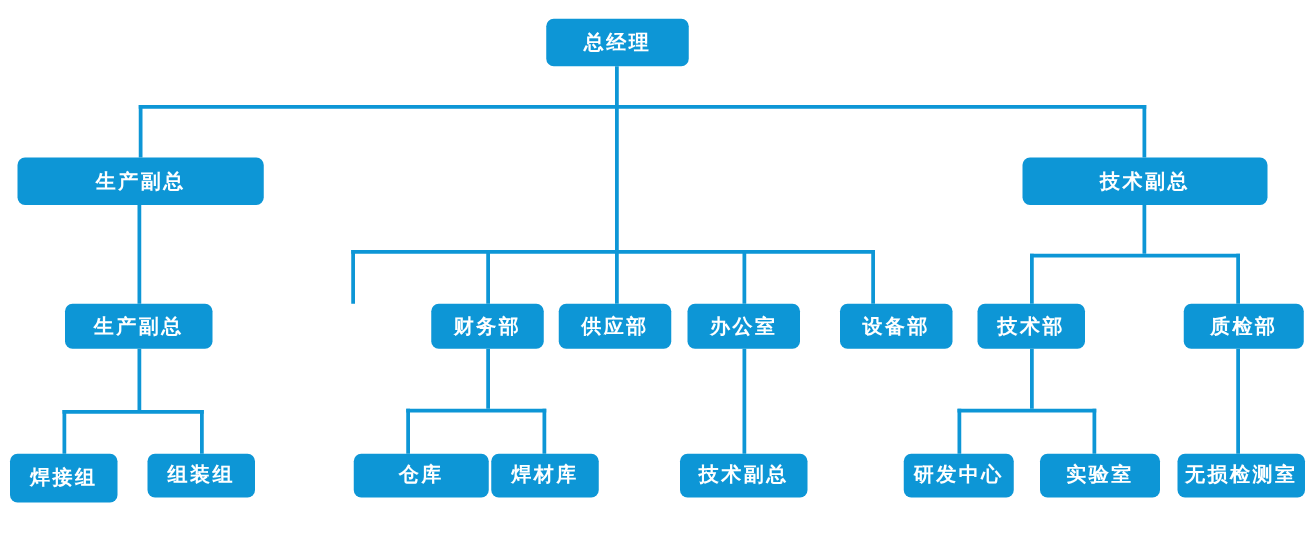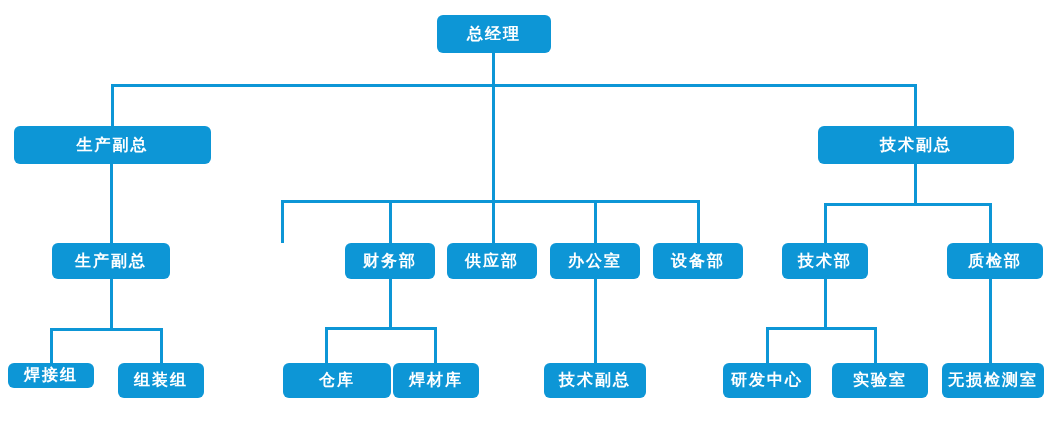--- a/index.html
+++ b/index.html
@@ -93,31 +93,31 @@
     </div>
   <div class="node" style="left:345px; top:243px; width:90px;  height:36px">
       <span>财务部</span>
     </div>
   <div class="node" style="left:447px; top:243px; width:90px;  height:36px">
       <span>供应部</span>
     </div>
   <div class="node" style="left:550px; top:243px; width:90px;  height:36px">
       <span>办公室</span>
     </div>
-  <div class="node" style="left:653px; top:243px; width:90px;  height:36px">
+  <div class="node" style="left:672px; top:243px; width:90px;  height:36px">
       <span>设备部</span>
     </div>
   <div class="node" style="left:782px; top:243px; width:86px;  height:36px">
       <span>技术部</span>
     </div>
   <div class="node" style="left:947px; top:243px; width:96px;  height:36px">
       <span>质检部</span>
     </div>
 
-  <div class="node" style="left:8px;   top:363px; width:86px;  height:25px">
+  <div class="node" style="left:8px;   top:363px; width:86px;  height:39px">
       <span>焊接组</span>
     </div>
   <div class="node" style="left:118px; top:363px; width:86px;  height:35px">
       <span>组装组</span>
     </div>
   <div class="node" style="left:283px; top:363px; width:108px;  height:35px">
       <span>仓库</span>
     </div>
   <div class="node" style="left:393px; top:363px; width:86px;  height:35px">
       <span>焊材库</span>

